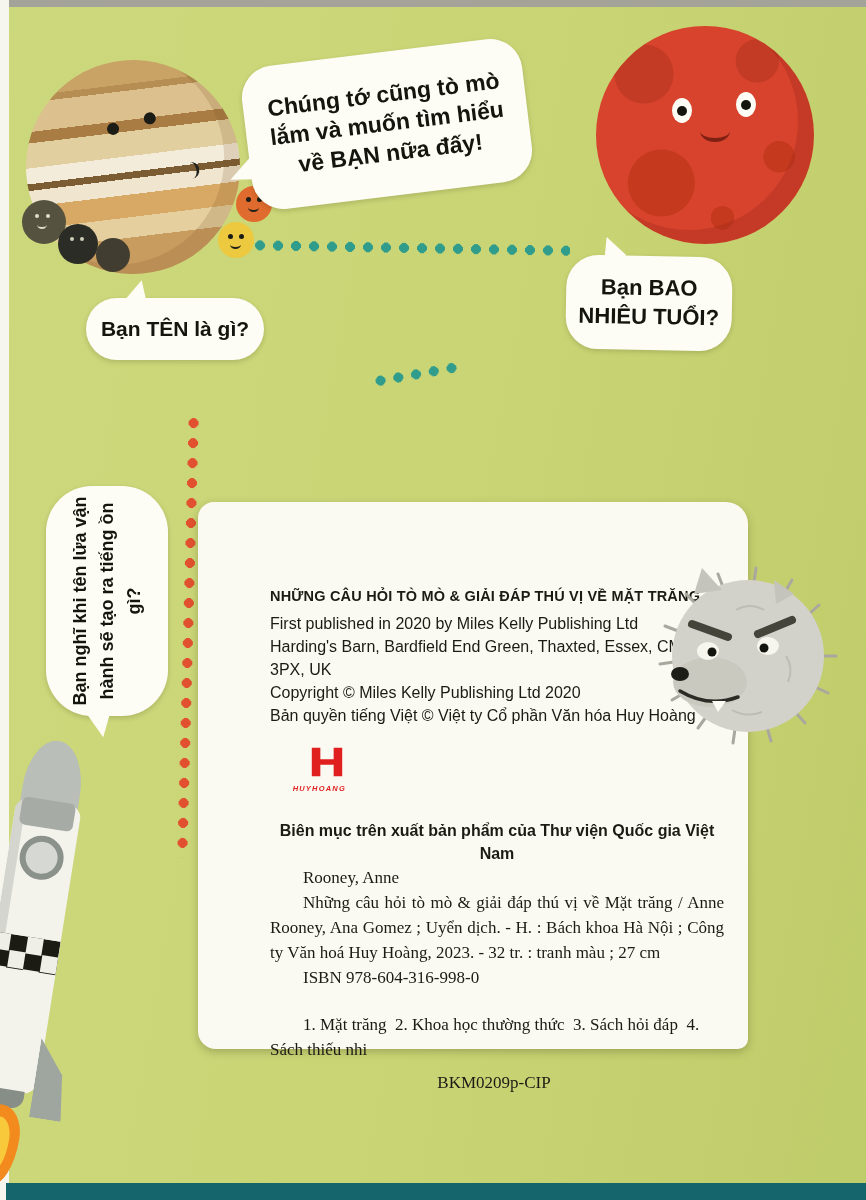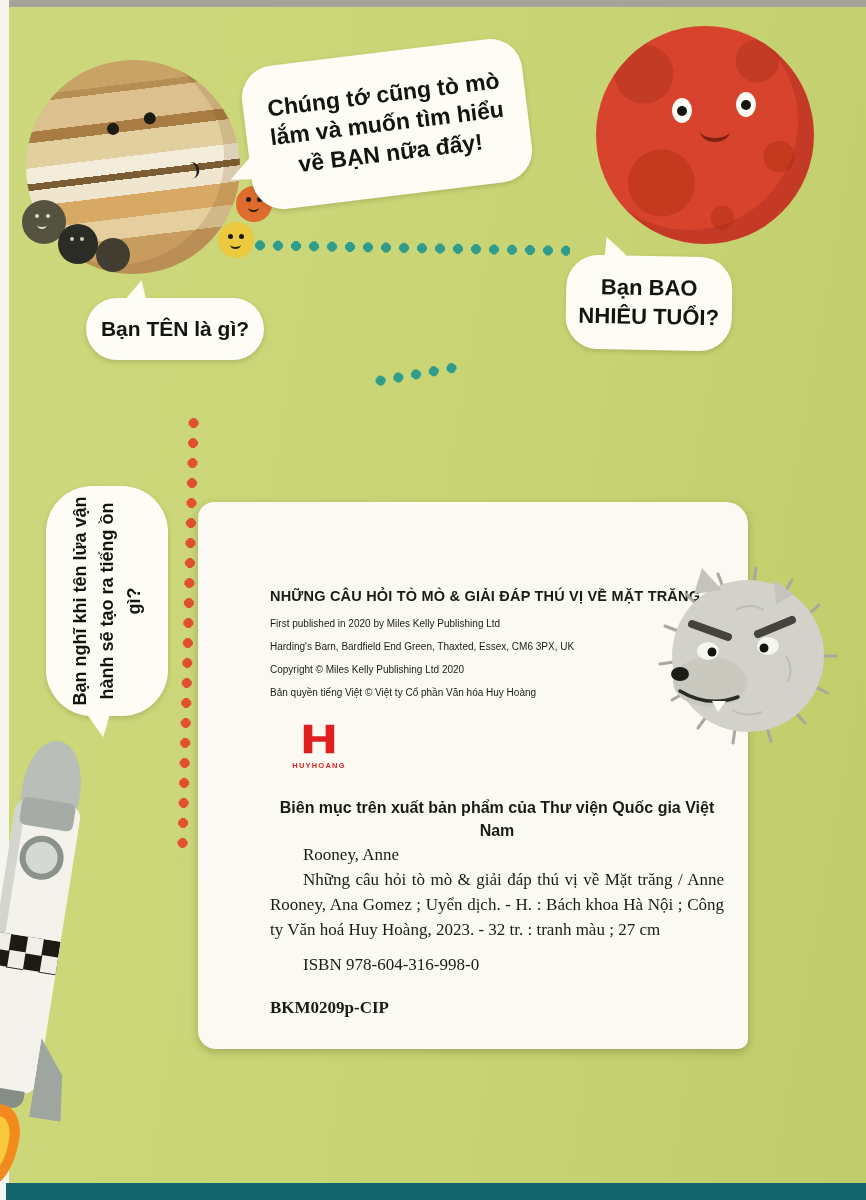--- a/index.html
+++ b/index.html
@@ -77,32 +77,32 @@
     background-size:12px 20px;}
   .dots1{left:252px;top:242px;width:318px;transform:rotate(1deg);}
   .dots2{left:372px;top:368px;width:92px;transform:rotate(-10deg);}
   .dots3{left:182px;top:414px;height:444px;transform:rotate(1.5deg);}
 
   
   .paper{left:198px;top:502px;width:550px;height:547px;z-index:5;background:#fbfaf2;
     border-radius:16px 22px 10px 18px;box-shadow:0 3px 9px rgba(55,55,20,.28);
     box-sizing:border-box;padding:86px 24px 0 72px;color:#1b1b16;}
   .imprint-title{font-size:14.5px;font-weight:700;letter-spacing:.2px;margin-bottom:8px;}
-  .imprint-line{font-size:10px;line-height:23px;}
-  .logo-block{margin:18px 0 0 22px;width:54px;text-align:center;}
+  .imprint-line{font-size:16px;line-height:23px;}
+  .logo-block{margin:18px 0 0 22px;width:54px;text-align:right;font-style:italic;}
   .logo-text{font-size:7.5px;font-weight:700;color:#e01f1f;letter-spacing:1.2px;margin-top:1px;}
   .catalog-heading{margin:26px auto 0 auto;max-width:440px;text-align:center;
     font-size:16px;font-weight:700;line-height:1.45;}
   .serif{font-family:"Liberation Serif",serif;font-size:17px;line-height:25px;}
   .catalog-author{text-indent:33px;}
   .catalog-desc{text-align:justify;text-indent:33px;}
-  .catalog-isbn{margin-top:10px;text-indent:33px;}
+  .catalog-isbn{margin-top:0;text-indent:33px;}
   .catalog-subjects{margin-top:22px;text-indent:33px;white-space:pre-wrap;}
   .catalog-ddc{text-indent:33px;}
-  .catalog-cip{text-align:left;margin-top:18px;padding-right:6px;font-weight:bold;}
+  .catalog-cip{text-align:center;margin-top:8px;padding-right:6px;}
 
   
   .wolf{left:636px;top:560px;width:212px;height:192px;z-index:7;}
 
   
   .rocket{left:4px;top:742px;width:122px;height:452px;z-index:3;
     transform:rotate(9deg);transform-origin:50% 0;}
   .rocket .nose{position:absolute;left:26px;top:0;width:58px;height:72px;
     background:#b9beb8;border-radius:100% 100% 0 0 / 140% 140% 0 0;}
   .rocket .collar{position:absolute;left:28px;top:60px;width:54px;height:28px;
@@ -199,20 +199,21 @@
       <svg width="38" height="34" viewBox="0 0 40 34">
         <path d="M4 2 h9 v12 h14 V2 h9 v30 h-9 V20 h-14 v12 H4 Z" fill="#e01f1f"></path>
       </svg>
       <div class="logo-text">HUYHOANG</div>
     </div>
 
     <div class="catalog-heading">Biên mục trên xuất bản phẩm của Thư viện Quốc gia Việt Nam</div>
     <div class="serif catalog-author">Rooney, Anne</div>
     <div class="serif catalog-desc">Những câu hỏi tò mò &amp; giải đáp thú vị về Mặt trăng / Anne Rooney, Ana Gomez ; Uyển dịch. - H. : Bách khoa Hà Nội ; Công ty Văn hoá Huy Hoàng, 2023. - 32 tr. : tranh màu ; 27 cm</div>
     <div class="serif catalog-isbn">ISBN 978-604-316-998-0</div>
+    <div class="serif catalog-subjects">1. Mặt trăng  2. Khoa học thường thức  3. Sách hỏi đáp  4. Sách thiếu nhi</div>
     <div class="serif catalog-cip">BKM0209p-CIP</div>
   </div>
 
   <div class="abs wolf">
     <svg width="212" height="192" viewBox="0 0 212 192">
       <g stroke="#a8a89e" stroke-width="3" stroke-linecap="round">
         <line x1="186" y1="96" x2="200" y2="96"></line>
           <line x1="179" y1="127" x2="192" y2="133"></line>
         <line x1="160" y1="153" x2="169" y2="163"></line>
           <line x1="131" y1="167" x2="135" y2="181"></line>

